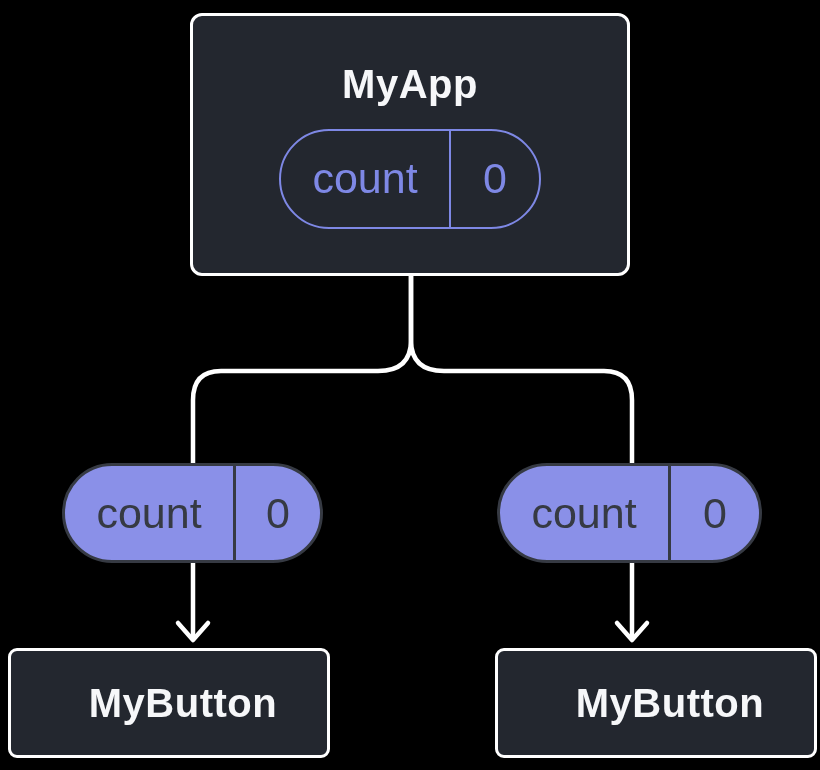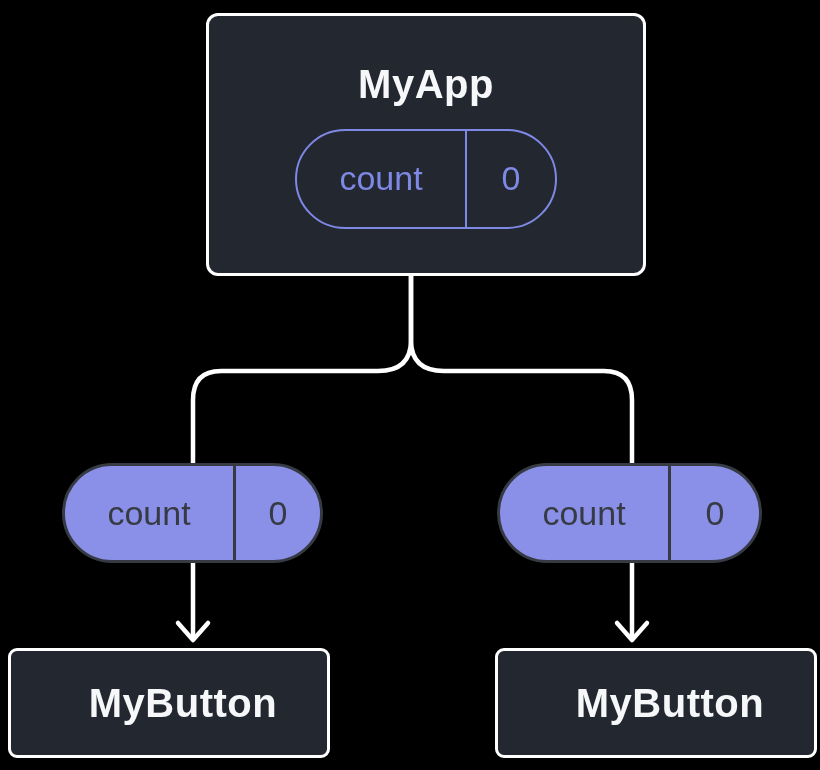--- a/index.html
+++ b/index.html
@@ -41,21 +41,20 @@
     align-items: center;
     justify-content: center;
   }
   .node.root {
     left: 190px;
     top: 13px;
     width: 440px;
     height: 263px;
     border-radius: 12px;
     gap: 22px;
-    margin-left: 16px;
   }
   .node-title {
     font-size: 40px;
     font-weight: 600;
     letter-spacing: 0.5px;
     line-height: 1.15;
   }
   .node.child {
     top: 648px;
     width: 322px;
@@ -66,21 +65,21 @@
   .node.child-left  { left: 8px; }
   .node.child-right { left: 495px; }
 
   .pill {
     box-sizing: border-box;
     height: 100px;
     border-radius: 999px;
     display: flex;
     align-items: stretch;
     overflow: hidden;
-    font-size: 34px;
+    font-size: 43px;
   }
   .pill .key, .pill .val {
     display: flex;
     align-items: center;
     justify-content: center;
   }
   .pill .key { width: 168px; flex: none; }
   .pill .val { flex: 1; }
 
   .pill.outline {

